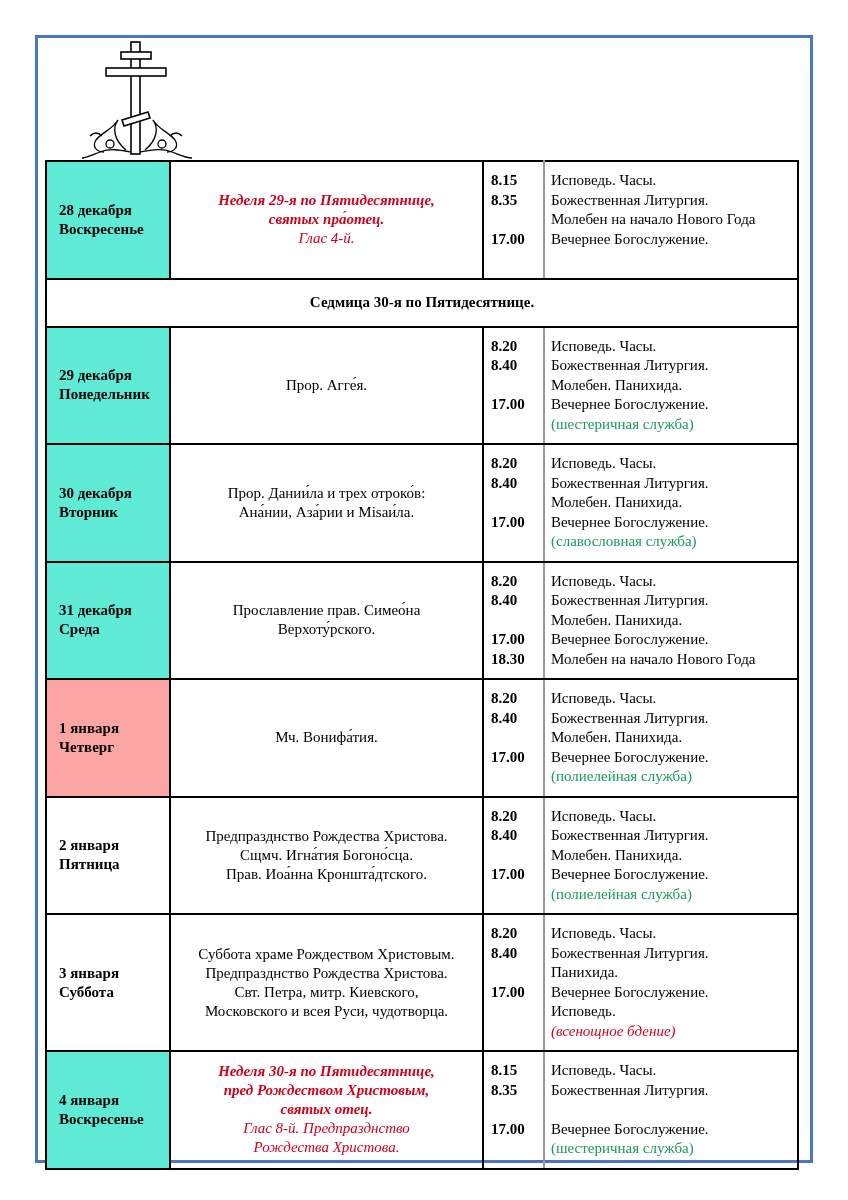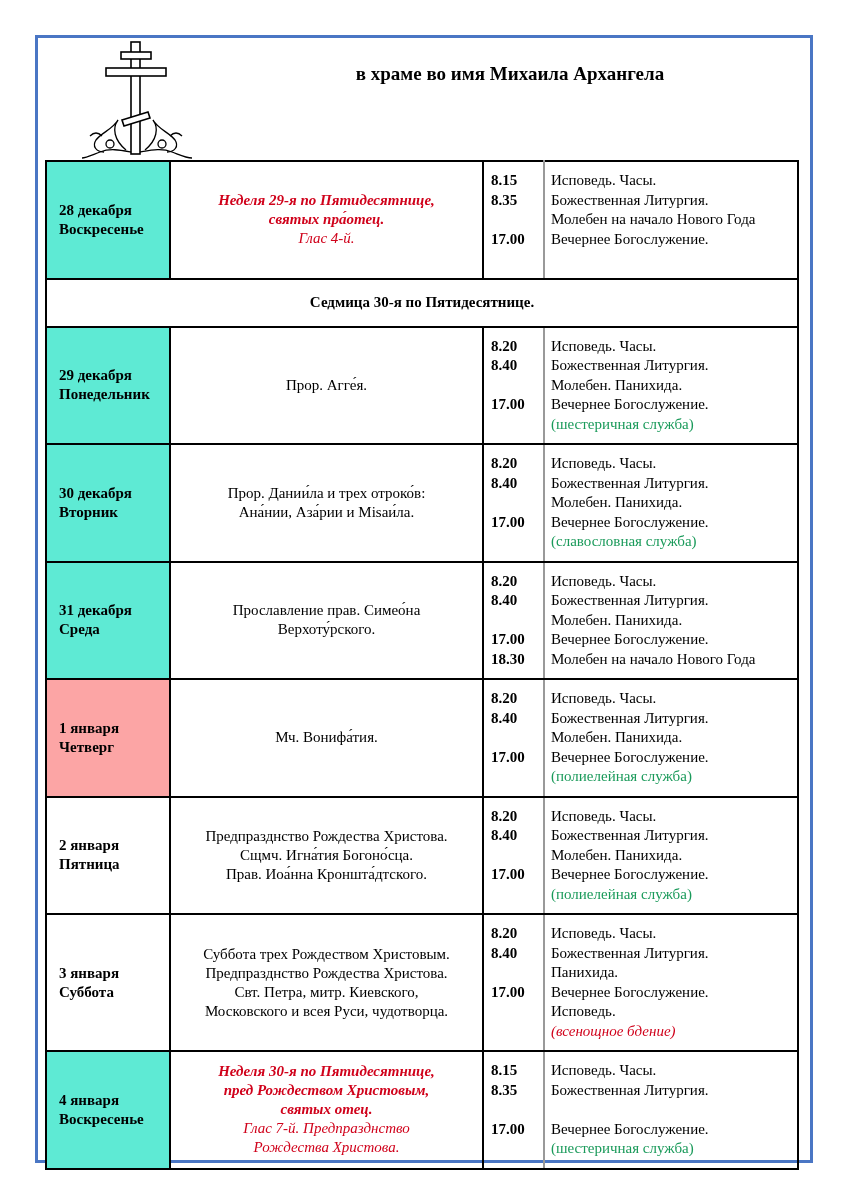--- a/index.html
+++ b/index.html
@@ -51,21 +51,20 @@
     <path d="M44 110 C32 100, 30 88, 36 80 C30 90, 20 92, 14 100 C10 106, 14 112, 22 112"></path>
     <path d="M63 110 C75 100, 77 88, 71 80 C77 90, 87 92, 93 100 C97 106, 93 112, 85 112"></path>
     <circle cx="28" cy="104" r="4"></circle>
     <circle cx="80" cy="104" r="4"></circle>
     <path d="M20 96 C16 92, 12 92, 8 96"></path>
     <path d="M88 96 C92 92, 96 92, 100 96"></path>
   </g>
 </svg>
 
 <div class="title">
-  <h2>в храме во имя Михаила Архангела</h2>
 </div>
 
 <table class="sched">
   <colgroup>
     <col class="c-date">
       <col class="c-feast">
       <col class="c-time">
       <col class="c-svc">
   </colgroup>
   <tbody id="sched-body">
@@ -215,21 +214,21 @@
           <span class="line">Вечернее Богослужение.</span>
           <span class="line green">(полиелейная служба)</span>
         </td>
       </tr>
       <tr>
         <td class="date " style="height: 135px;">
           <div>3 января</div>
           <div>Суббота</div>
         </td>
         <td class="feast">
-          <div>Суббота трех Рождеством Христовым.</div>
+          <div>Суббота храме Рождеством Христовым.</div>
           <div>Предпразднство Рождества Христова.</div>
           <div>Свт. Петра, митр. Киевского,</div>
           <div>Московского и всея Руси, чудотворца.</div>
         </td>
         <td class="time">
           <span class="line">8.20</span>
           <span class="line">8.40</span>
           <span class="line"></span>
           <span class="line">17.00</span>
           <span class="line"></span>
@@ -246,21 +245,21 @@
       </tr>
       <tr>
         <td class="date yellow" style="height: 115.5px;">
           <div>4 января</div>
           <div>Воскресенье</div>
         </td>
         <td class="feast">
           <div class="redtxt bold">Неделя 30-я по Пятидесятнице,</div>
           <div class="redtxt bold ital">пред Рождеством Христовым,</div>
           <div class="redtxt bold ital">святых отец.</div>
-          <div class="redtxt">Глас 7-й. Предпразднство</div>
+          <div class="redtxt">Глас 8-й. Предпразднство</div>
           <div class="redtxt">Рождества Христова.</div>
         </td>
         <td class="time">
           <span class="line">8.15</span>
           <span class="line">8.35</span>
           <span class="line"></span>
           <span class="line">17.00</span>
           <span class="line"></span>
         </td>
         <td class="svc">

